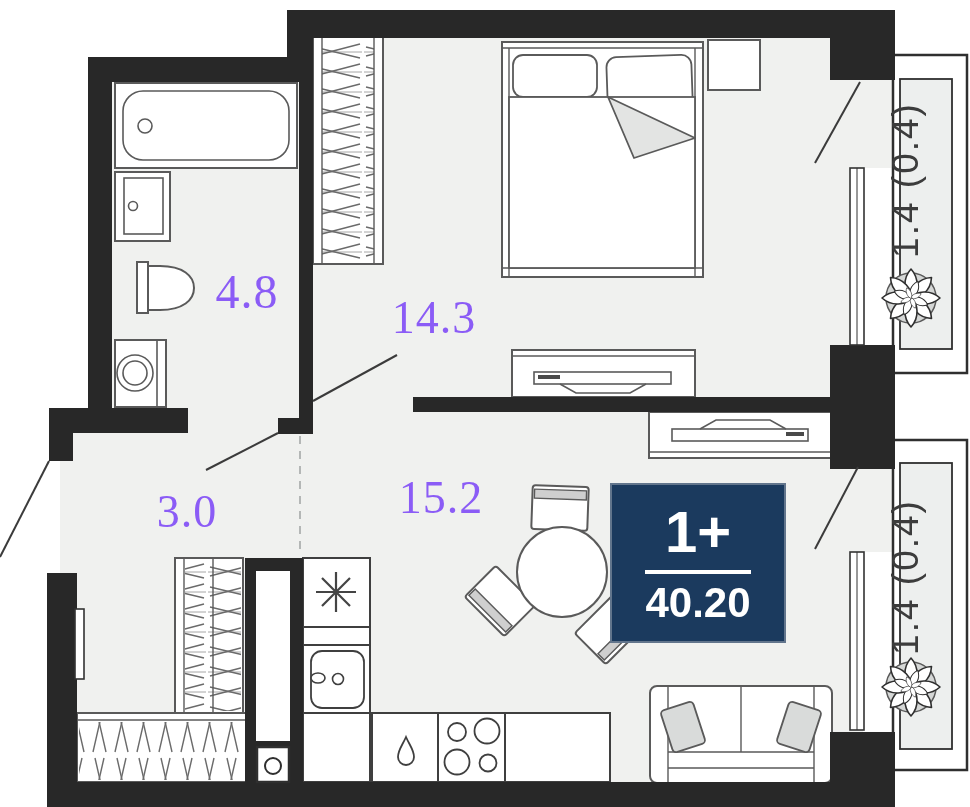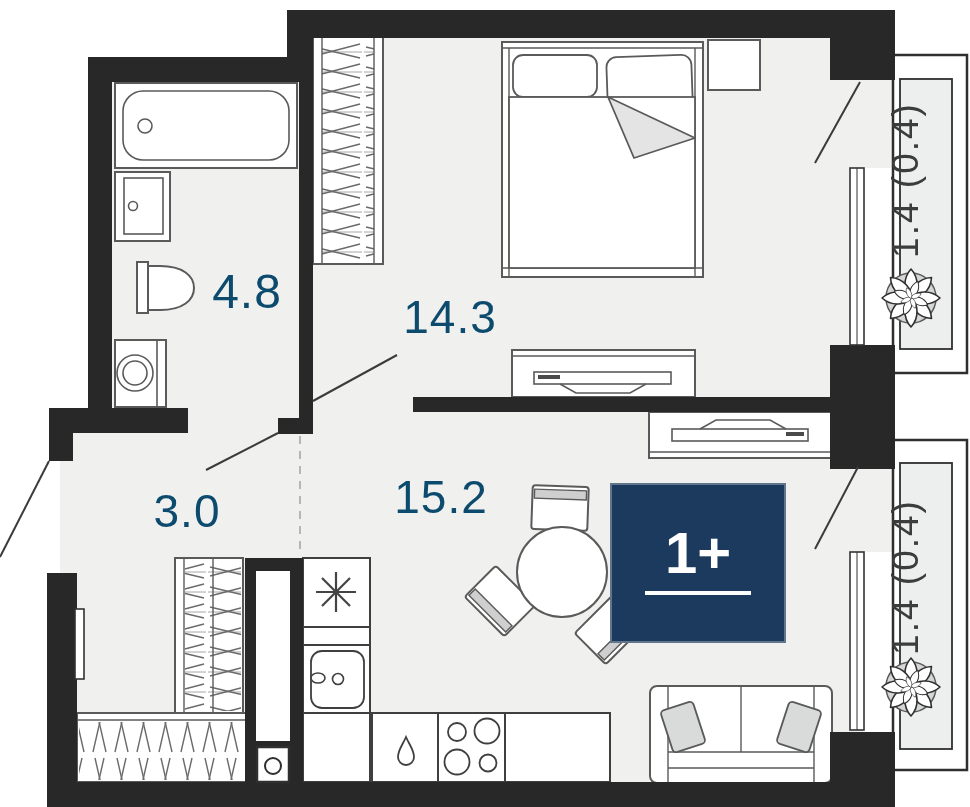--- a/index.html
+++ b/index.html
@@ -3,21 +3,21 @@
 <meta charset="utf-8">
 <style>
   html,body{margin:0;padding:0;background:#ffffff;}
   #stage{
     position:relative;width:970px;height:807px;background:#ffffff;overflow:hidden;
     font-family:"Liberation Sans", sans-serif;
   }
   #planSvg{position:absolute;left:0;top:0;}
   .room-label{
     position:absolute;transform:translate(-50%,-50%);
-    color:#0c4a6e;font-size:46px;font-weight:400;letter-spacing:1px;white-space:nowrap;
+    color:#8b5cf6;font-size:46px;font-weight:400;letter-spacing:1px;white-space:nowrap;font-family:Liberation Serif, serif;
   }
   .room-label.small{font-size:48px;}
   .balcony-label{
     position:absolute;transform:translate(-50%,-50%) rotate(-90deg);
     color:#3c3c3c;font-size:37px;font-weight:400;letter-spacing:2px;white-space:nowrap;
   }
   #unit-badge{
     position:absolute;left:610px;top:483px;width:176px;height:160px;
     background:#1b3a5e;border:2px solid #62758c;box-sizing:border-box;
     display:flex;flex-direction:column;align-items:center;justify-content:center;
@@ -235,24 +235,25 @@
   <g stroke="#3b3b3b" stroke-width="2">
     <path d="M49 461 L0 557"></path>
     <path d="M278 433 L206 470"></path>
     <path d="M313 401 L397 355"></path>
     <path d="M860 82 L815 163"></path>
     <path d="M858 467 L815 549"></path>
   </g>
 </svg>
 
   <div class="room-label small" style="left:247px;top:291px;">4.8</div>
-  <div class="room-label" style="left:434px;top:317px;margin-left:16px;">14.3</div>
+  <div class="room-label" style="left:434px;top:317px;">14.3</div>
   <div class="room-label" style="left:187px;top:511px;">3.0</div>
   <div class="room-label" style="left:441px;top:497px;">15.2</div>
   <div class="balcony-label" style="left:906px;top:180px;">1.4 (0.4)</div>
   <div class="balcony-label" style="left:906px;top:577px;">1.4 (0.4)</div>
 
   <div id="unit-badge">
     <div class="type">1+</div>
     <div class="rule"></div>
+    <div class="area">40.20</div>
   </div>
 
 </div>
 
 </body></html>

